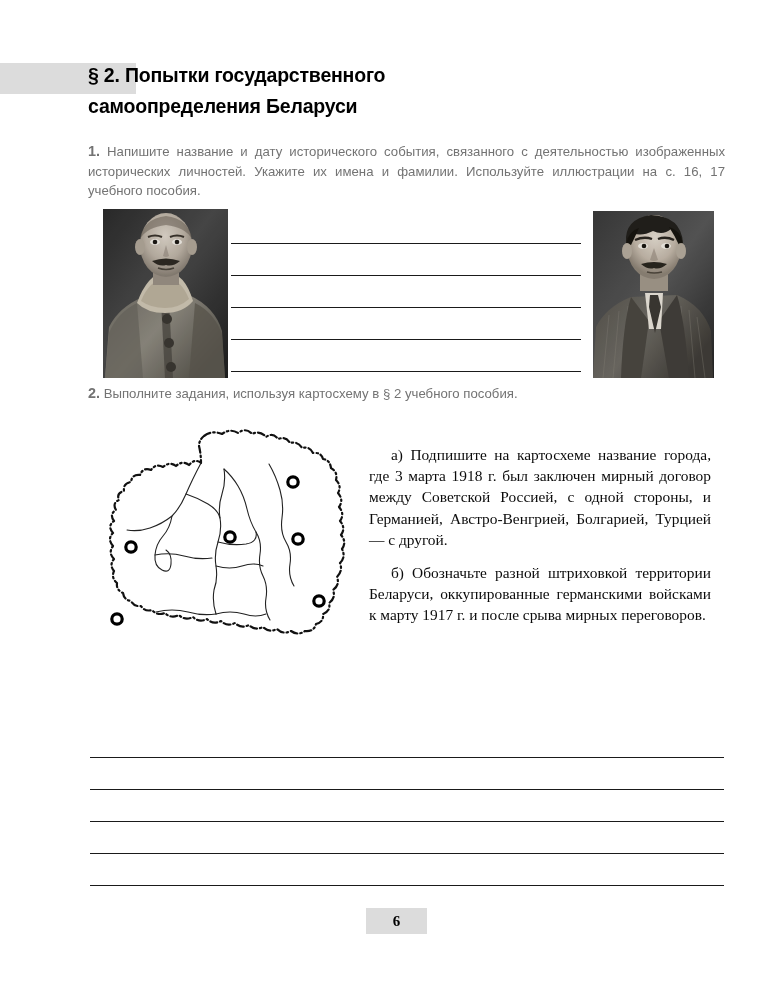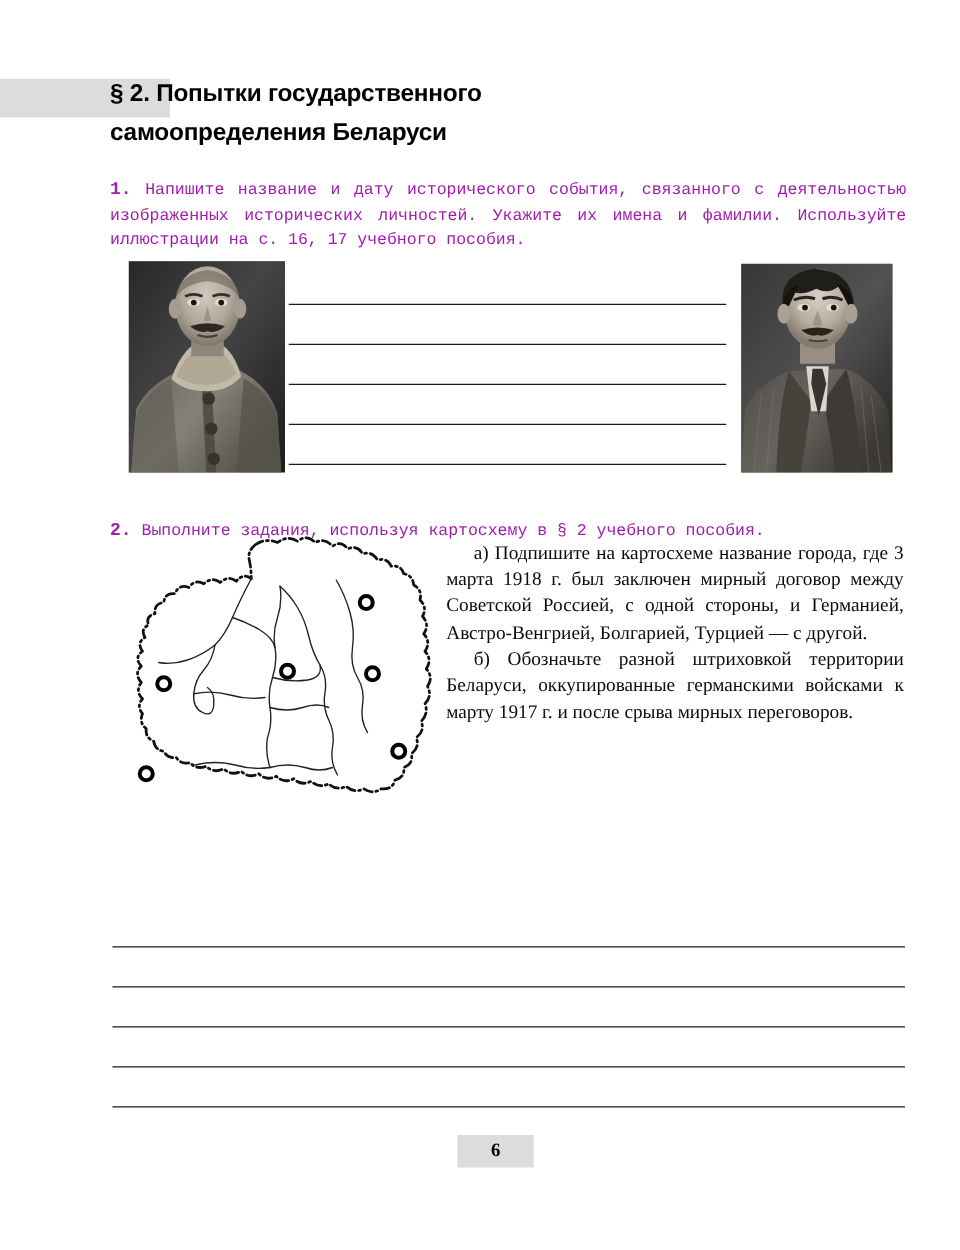--- a/index.html
+++ b/index.html
@@ -68,33 +68,33 @@
     border-bottom: 1px solid #000;
     vertical-align: baseline;
   }
   .u-short { width: 34px; }
   .u-long  { width: 118px; }
   .u-mid   { width: 26px; }
 
   
   .task {
     position: absolute;
-    font-family: Liberation Mono, monospace;
+    font-family: Liberation Sans, sans-serif;
     font-size: 13.2px;
     line-height: 19.6px;
     text-align: justify;
-    color: #a21caf;
+    color: #737373;
   }
   .task .num {
     font-weight: bold;
     font-size: 14.4px;
   }
 
   #task1 { left: 88px; top: 142px; width: 637px; }
-  #task2 { left: 88px; top: 415px; width: 637px; }
+  #task2 { left: 88px; top: 384px; width: 637px; }
   #task3 { left: 88px; top: 685px; width: 637px; }
 
   
   .photo {
     position: absolute;
     overflow: hidden;
     background: #3a3a3a;
   }
   #photo-left  { left: 103px; top: 209px; width: 125px; height: 169px; }
   #photo-right { left: 593px; top: 211px; width: 121px; height: 167px; }
@@ -123,21 +123,21 @@
     left: 357px;
     top: 432px;
     width: 366px;
     font-family: "Liberation Serif", serif;
     font-size: 15.4px;
     line-height: 21.2px;
     text-align: justify;
     text-align-last: left;
     color: #0b0b0b;
   }
-  #map-text p { margin: 0; text-indent: 22px; }
+  #map-text p { margin: 12px; text-indent: 22px; }
 
   
   #footer-page {
     position: absolute;
     left: 366px;
     top: 908px;
     width: 61px;
     height: 26px;
     background: #dcdcdc;
     font-family: "Liberation Serif", serif;

